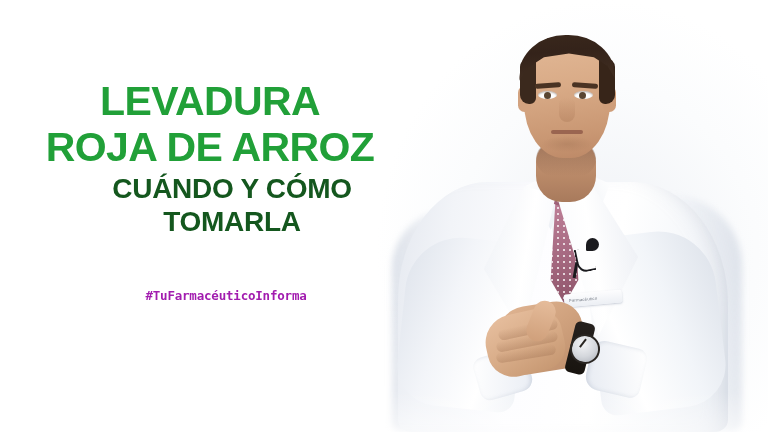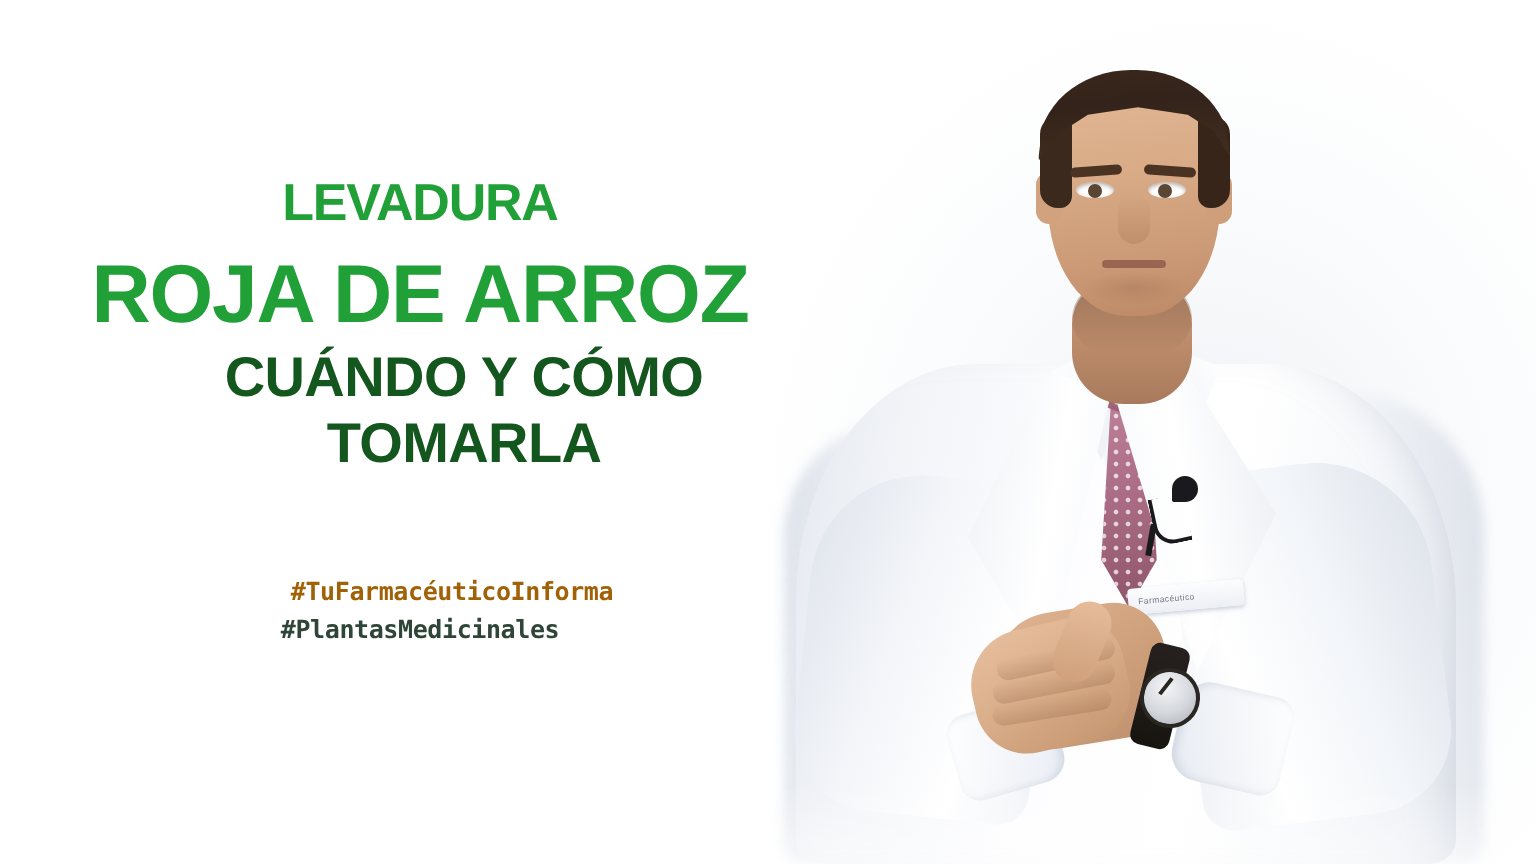--- a/index.html
+++ b/index.html
@@ -32,21 +32,21 @@
   
   .title-block {
     position: absolute;
     left: 0; top: 78px;
     width: 420px;
     text-align: center;
   }
   .title-line {
     color: #21a038;
     font-weight: 700;
-    font-size: 26px;
+    font-size: 41px;
     line-height: 46px;
     letter-spacing: -0.6px;
     white-space: nowrap;
   }
   .title-line.t2 { font-size: 41px; text-align: center; }
 
   .subtitle-block {
     position: absolute;
     left: 0; top: 172px;
     width: 420px;
@@ -69,21 +69,21 @@
     text-align: center;
   }
   .tag {
     font-family: "DejaVu Sans Mono", monospace;
     font-weight: 700;
     font-size: 12.5px;
     line-height: 19px;
     letter-spacing: -0.2px;
     white-space: nowrap;
   }
-  .tag.primary { color: #a16207; margin-left: 32px; }
+  .tag.primary { color: #a21caf; margin-left: 32px; }
   .tag.secondary { color: #2f4537; }
 
   
   .presenter {
     position: absolute;
     left: 380px; top: 0;
     width: 388px; height: 432px;
   }
 
   
@@ -523,17 +523,16 @@
     <div class="title-line t2">ROJA DE ARROZ</div>
   </div>
 
   <div class="subtitle-block">
     <div class="subtitle-line">CUÁNDO Y CÓMO</div>
     <div class="subtitle-line">TOMARLA</div>
   </div>
 
   <div class="tags-block">
     <div class="tag primary">#TuFarmacéuticoInforma</div>
-    <div class="tag secondary">#PlantasMedicinales</div>
   </div>
 
   <div class="soft-fade-bottom"></div>
 </div>
 
 </body></html>

